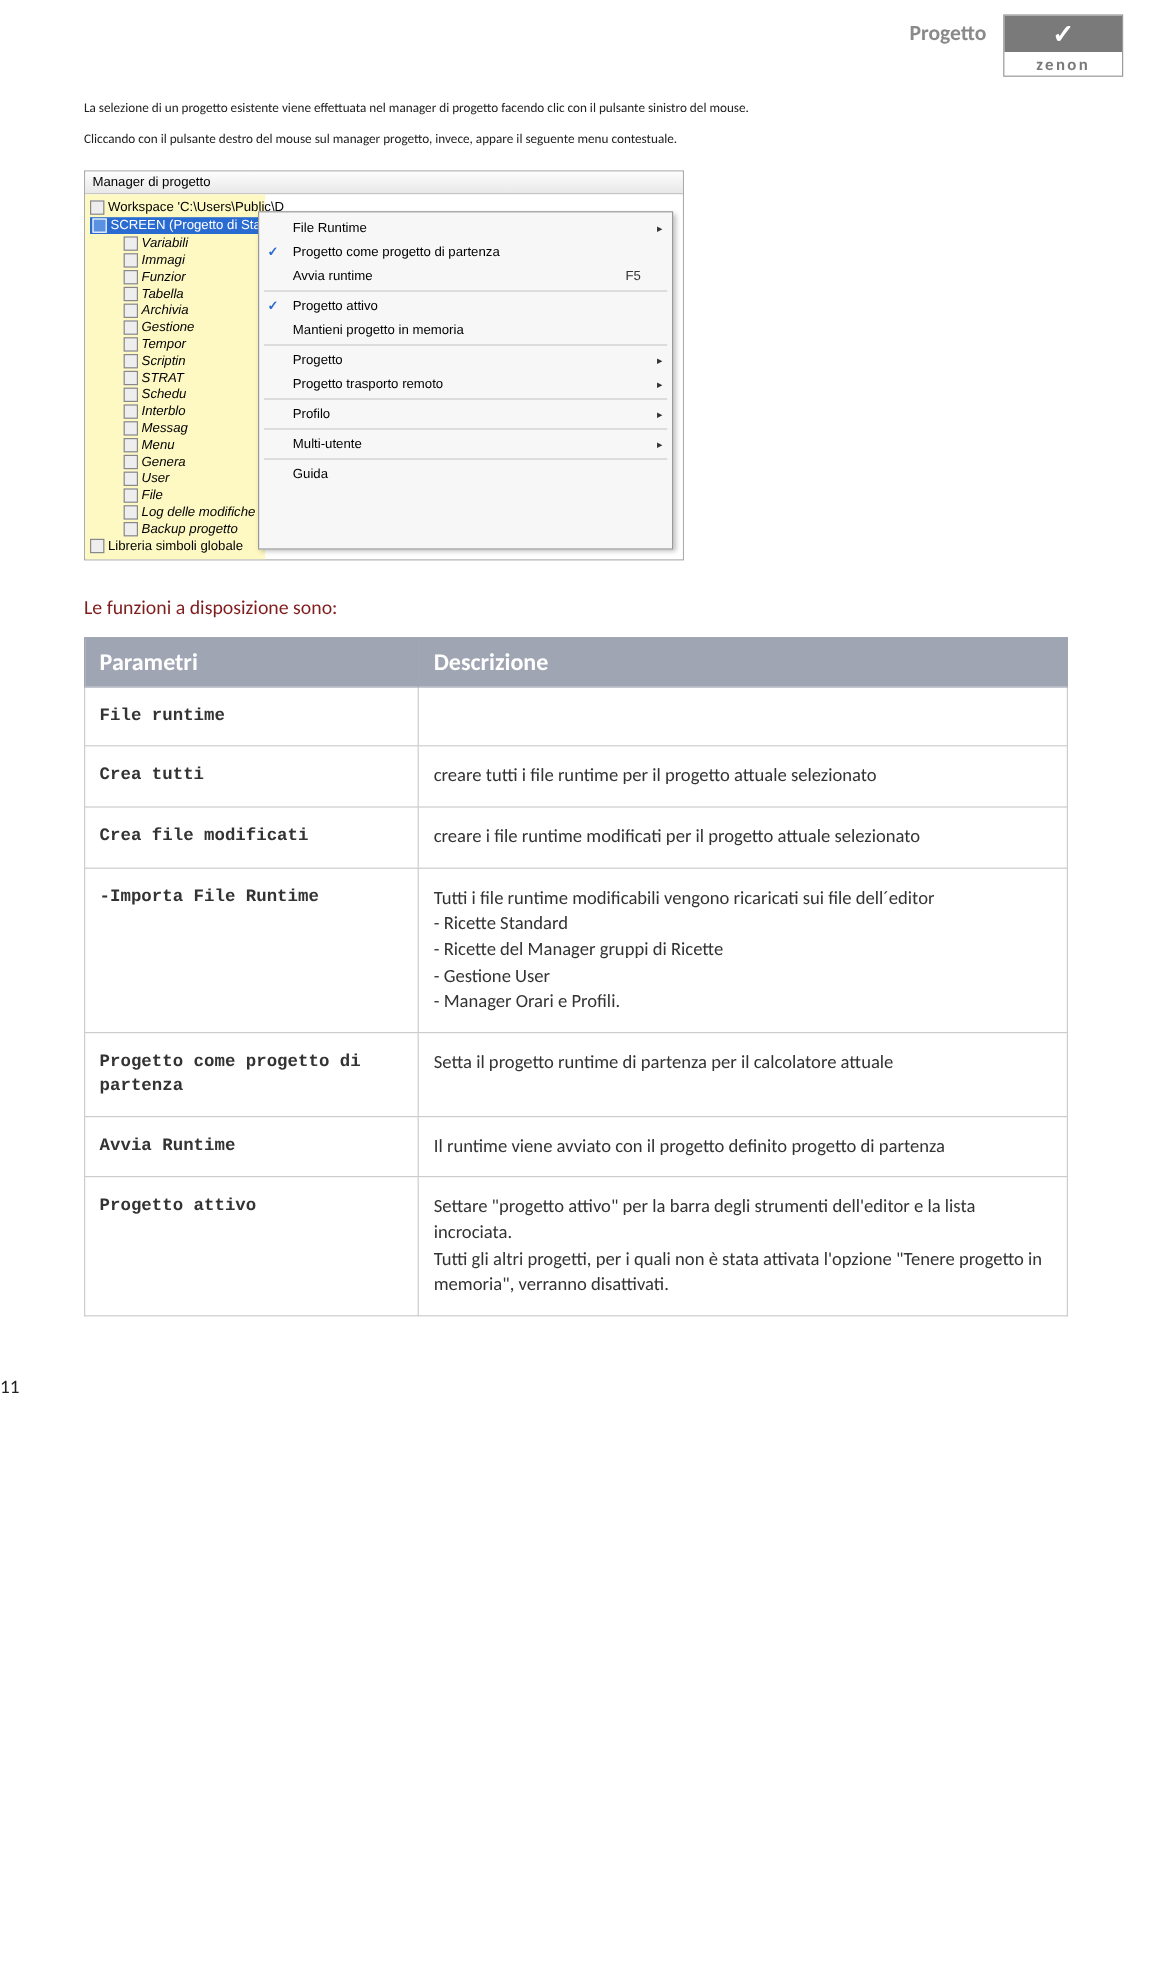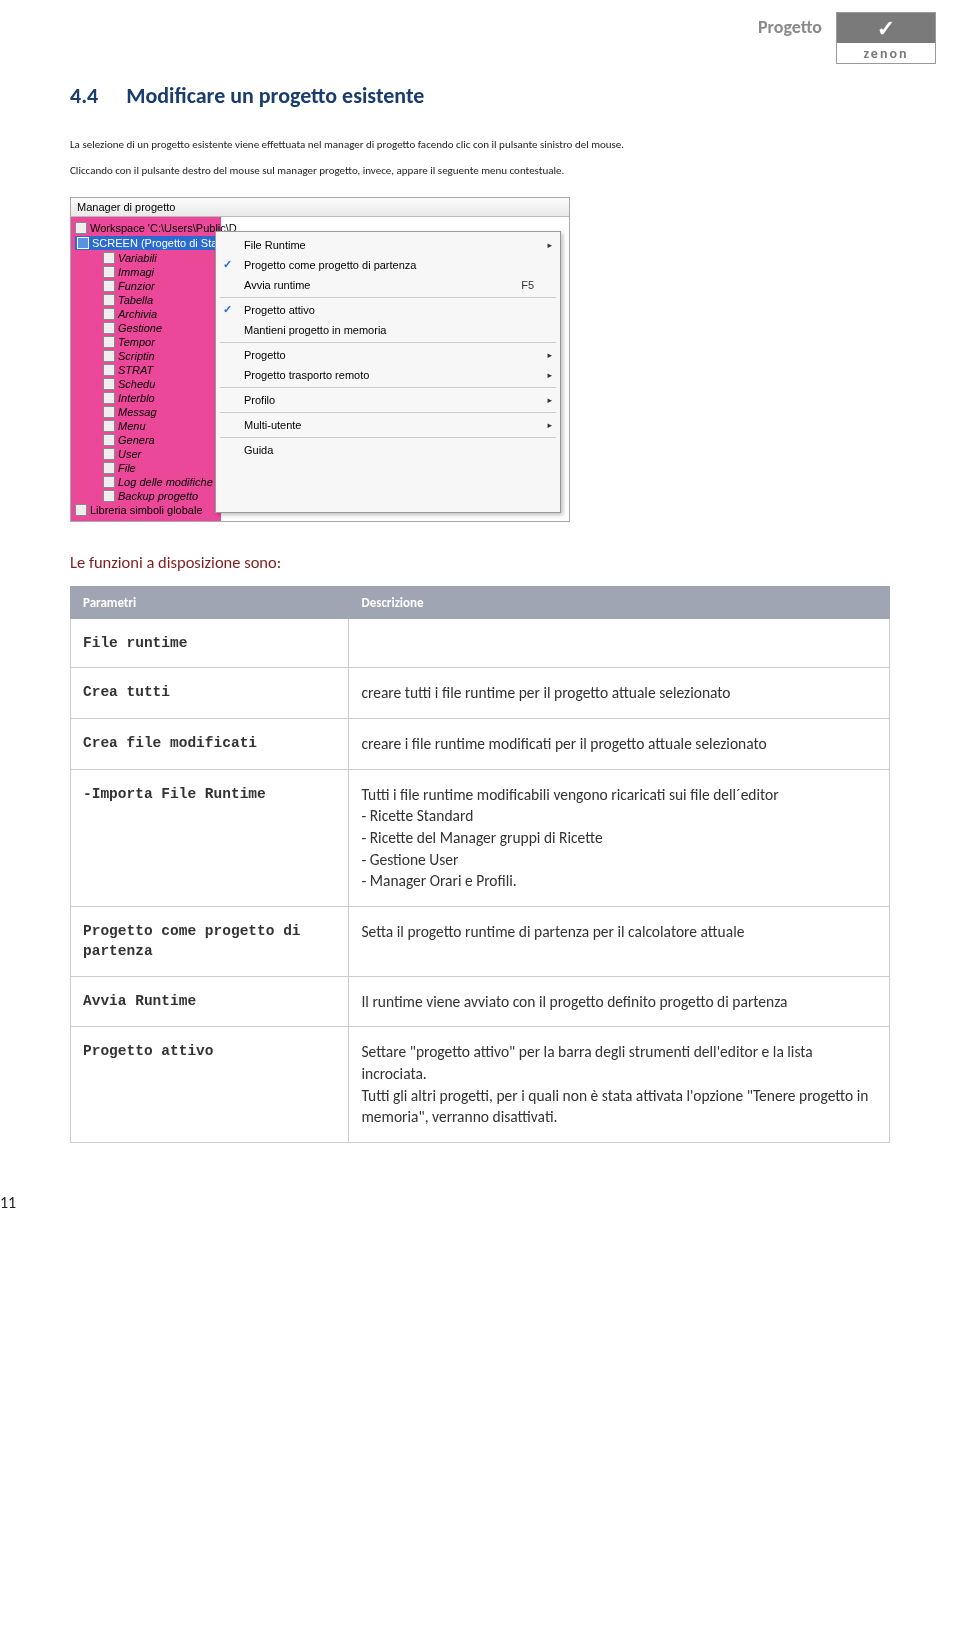--- a/index.html
+++ b/index.html
@@ -88,21 +88,21 @@
     font-size: 11px;
   }
   .ss-body {
     display: flex;
     background: #fff;
   }
   .ss-tree {
     width: 150px;
     padding: 4px 2px 4px 4px;
     border-right: none;
-    background: #ec4899;
+    background: #fef9c3;
   }
   .tree-row {
     display: flex;
     align-items: center;
     gap: 3px;
     padding: 1px 0;
     white-space: nowrap;
   }
   .tree-row .i {
     width: 12px;
@@ -167,21 +167,21 @@
     border: 1px solid #bbb;
     font-size: 15.5px;
   }
   table.params th {
     background: #9fa5b2;
     color: #fff;
     text-align: left;
     font-weight: 600;
     padding: 8px 12px;
     border: 1px solid #9fa5b2;
-    font-size: 13px;
+    font-size: 20px;
   }
   table.params td {
     padding: 14px 12px;
     border: 1px solid #ccc;
     vertical-align: top;
     line-height: 1.4;
   }
   table.params td.param {
     font-family: "Courier New", monospace;
     font-weight: bold;
@@ -202,23 +202,20 @@
   <div class="logo">
     <div class="logo-top">
         <span class="logo-check">✓</span>
       </div>
     <div class="logo-bottom">zenon</div>
   </div>
 </div>
 
 <div class="content">
 
-  <h2 class="section-title">
-    <span class="num">4.4</span><span>Modificare un progetto esistente</span>
-  </h2>
 
   <p class="body-text">La selezione di un progetto esistente viene effettuata nel manager di progetto facendo clic con il pulsante sinistro del mouse.</p>
   <p class="body-text">Cliccando con il pulsante destro del mouse sul manager progetto, invece, appare il seguente menu contestuale.</p>
 
   <div class="screenshot">
     <div class="ss-title">Manager di progetto</div>
     <div class="ss-body">
       <div class="ss-tree">
         <div class="tree-row">
             <span class="i"></span>

